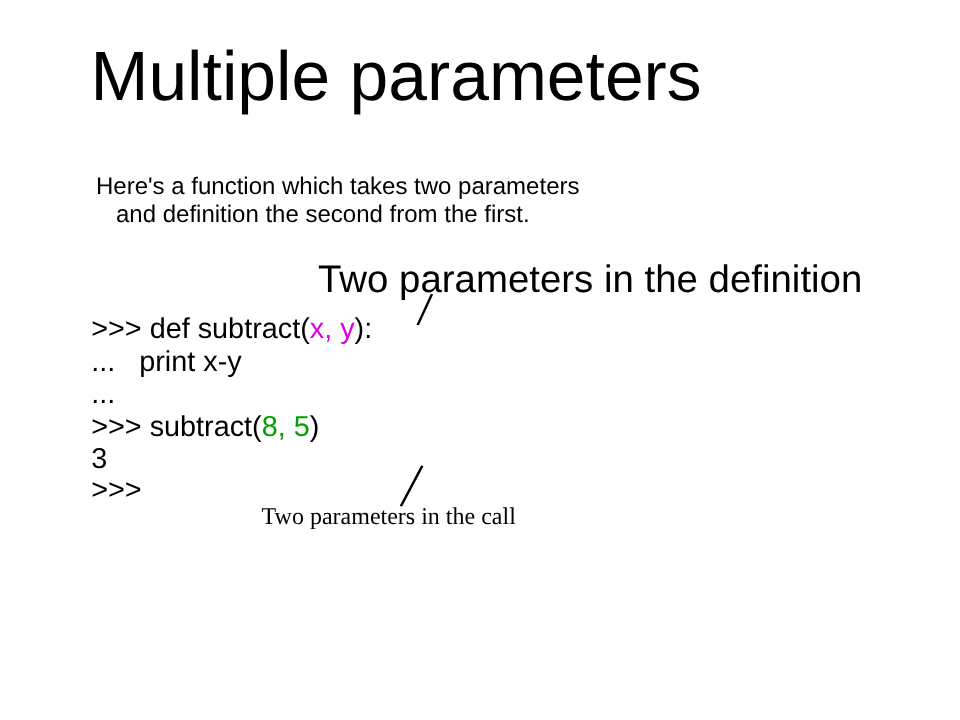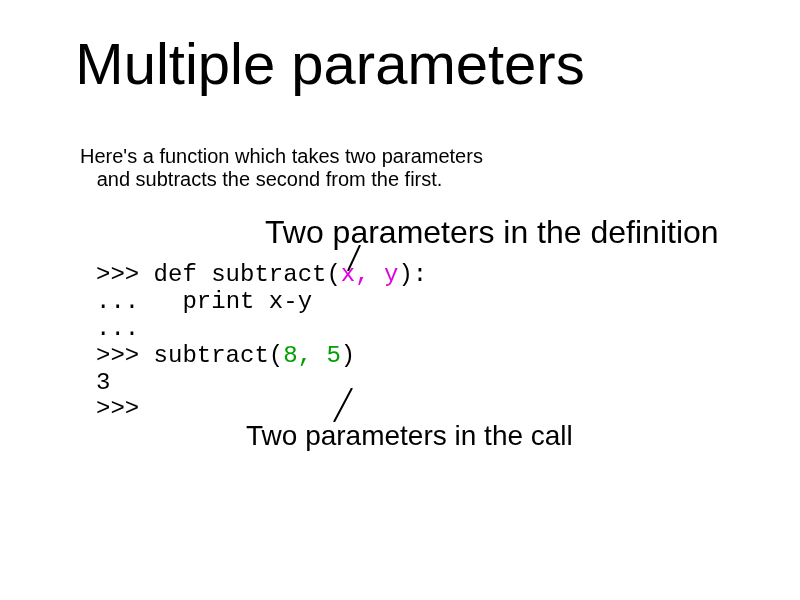--- a/index.html
+++ b/index.html
@@ -32,34 +32,35 @@
   }
   .def-annot {
     position: absolute;
     top: 214px;
     left: 265px;
     font-size: 32px;
   }
   .code {
     position: absolute;
     top: 262px;
-    left: 96px;
-    font-family: Liberation Mono, monospace;
+    left: 76px;
+    font-family: Liberation Sans, sans-serif;
     font-size: 24px;
     line-height: 1.12;
     white-space: pre;
   }
   .code .black { color: #000000; }
   .code .magenta { color: #e000e0; }
   .code .green { color: #00a000; }
   .call-annot {
     position: absolute;
     top: 420px;
-    left: 246px;
-    font-size: 28px;
+    left: 218px;
+    font-size: 20px;
+    font-family: Liberation Serif, serif;
   }
   .line1 {
     position: absolute;
     left: 344px;
     top: 245px;
     width: 20px;
     height: 26px;
     pointer-events: none;
   }
   .line2 {
@@ -71,21 +72,21 @@
     pointer-events: none;
   }
 </style>
 </head>
 <body>
 
 <h1 class="title">Multiple parameters</h1>
 
 <div class="intro">
   <span>Here's a function which takes two parameters</span><br>
-  &nbsp;&nbsp;&nbsp;<span>and subtracts the second from the first.</span>
+  &nbsp;&nbsp;&nbsp;<span>and definition the second from the first.</span>
 </div>
 
 <div class="def-annot">Two parameters in the definition</div>
 
 <svg class="line1" viewBox="0 0 20 26">
   <line x1="16" y1="0" x2="4" y2="26" stroke="#000000" stroke-width="2"></line>
 </svg>
 
 <div class="code"><span class="black">&gt;&gt;&gt; </span><span class="black">def subtract(</span><span class="magenta">x, y</span><span class="black">):</span>
 <span class="black">...   </span><span class="black">print x-y</span>

